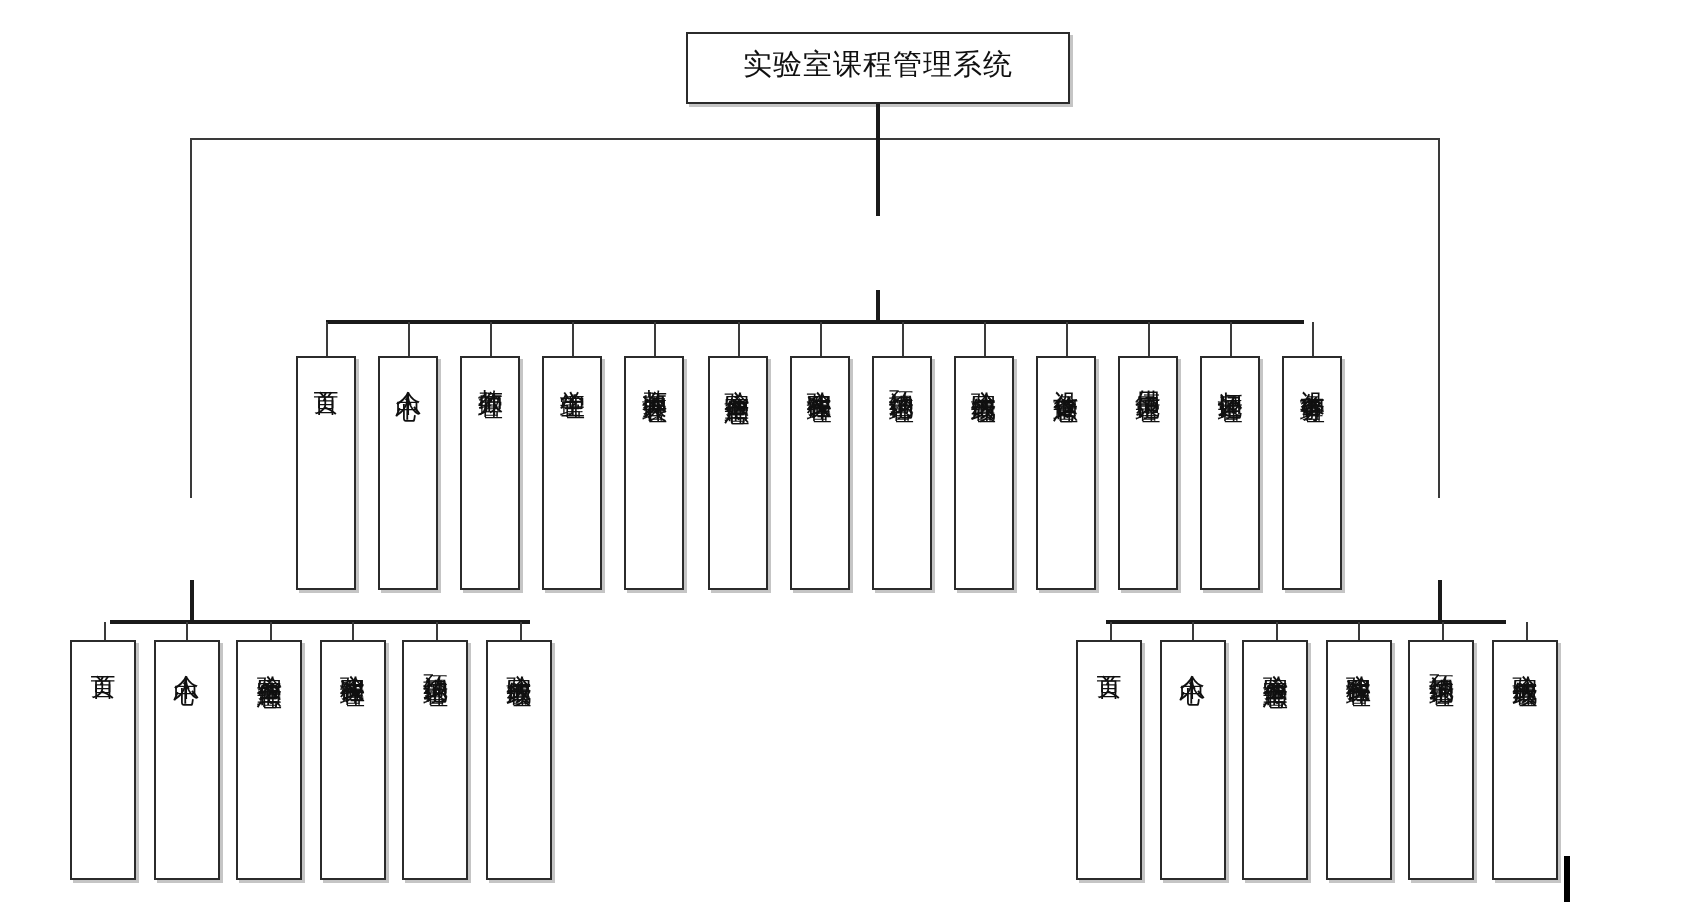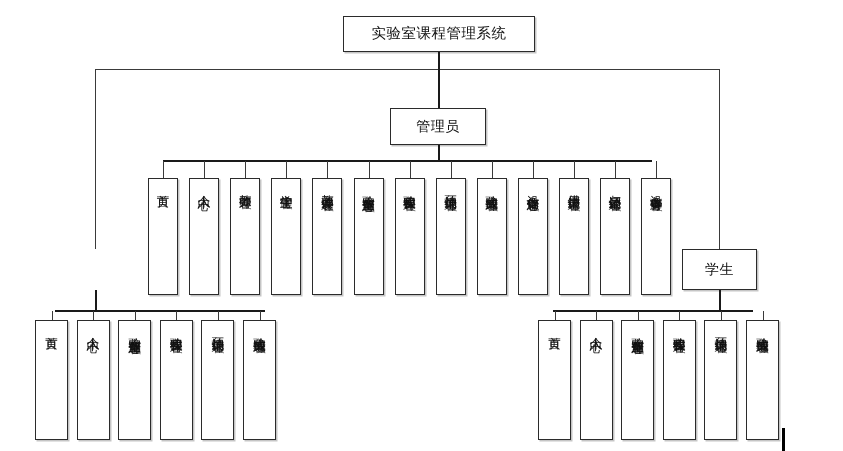--- a/index.html
+++ b/index.html
@@ -80,34 +80,28 @@
   <div class="line thick v" style="left:438px; top:52px; width:2px; height:18px;"></div>
 
   <div class="line h" style="left:95px; top:69px; width:625px; height:1px;"></div>
 
   <div class="line v" style="left:95px; top:69px; width:1px; height:180px;"></div>
 
   <div class="line v" style="left:719px; top:69px; width:1px; height:180px;"></div>
 
   <div class="line thick v" style="left:438px; top:69px; width:2px; height:39px;"></div>
 
-  <div class="node h" style="left:390px; top:108px; width:96px; height:37px;">
-    <span class="label">管理员</span>
-  </div>
 
   <div class="line thick v" style="left:438px; top:145px; width:2px; height:16px;"></div>
 
   <div class="line thick h" style="left:163px; top:160px; width:489px; height:2px;"></div>
 
   <div class="line thick v" style="left:95px; top:290px; width:2px; height:21px;"></div>
   <div class="line thick h" style="left:55px; top:310px; width:210px; height:2px;"></div>
 
-  <div class="node h" style="left:682px; top:249px; width:75px; height:41px;">
-    <span class="label">学生</span>
-  </div>
   <div class="line thick v" style="left:719px; top:290px; width:2px; height:21px;"></div>
   <div class="line thick h" style="left:553px; top:310px; width:200px; height:2px;"></div>
 
   <div id="admin-children">
       <div class="line v" style="left: 163px; top: 161px; height: 17px;"></div>
       <div class="node v" style="left: 148px; top: 178px; width: 30px; height: 117px;">
         <span class="label">首页</span>
       </div>
       <div class="line v" style="left: 204px; top: 161px; height: 17px;"></div>
       <div class="node v" style="left: 189.1px; top: 178px; width: 30px; height: 117px;">

